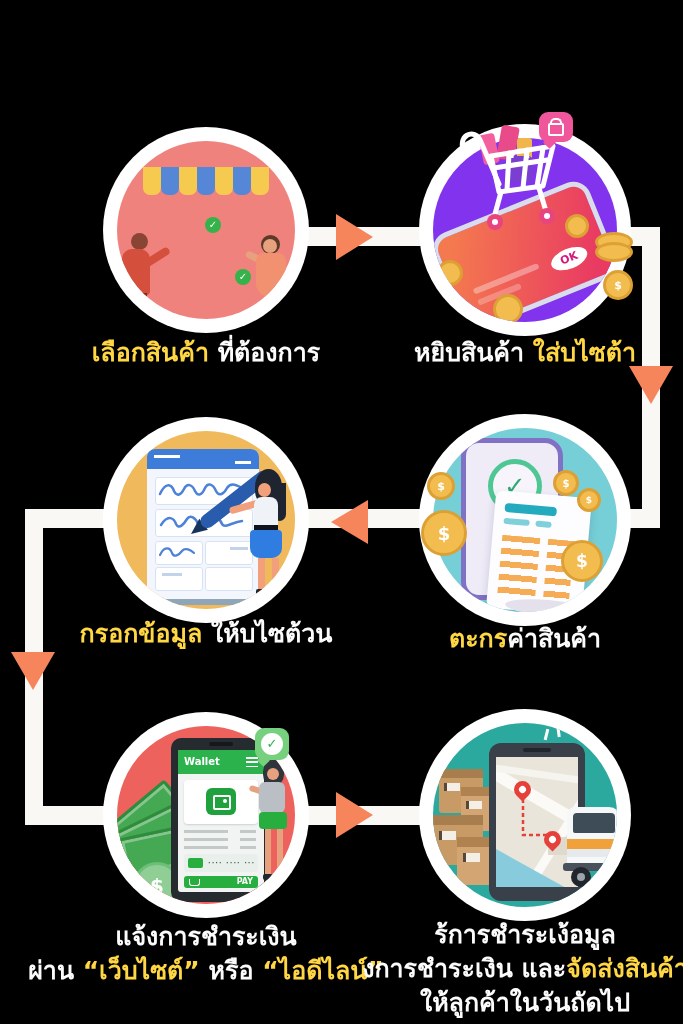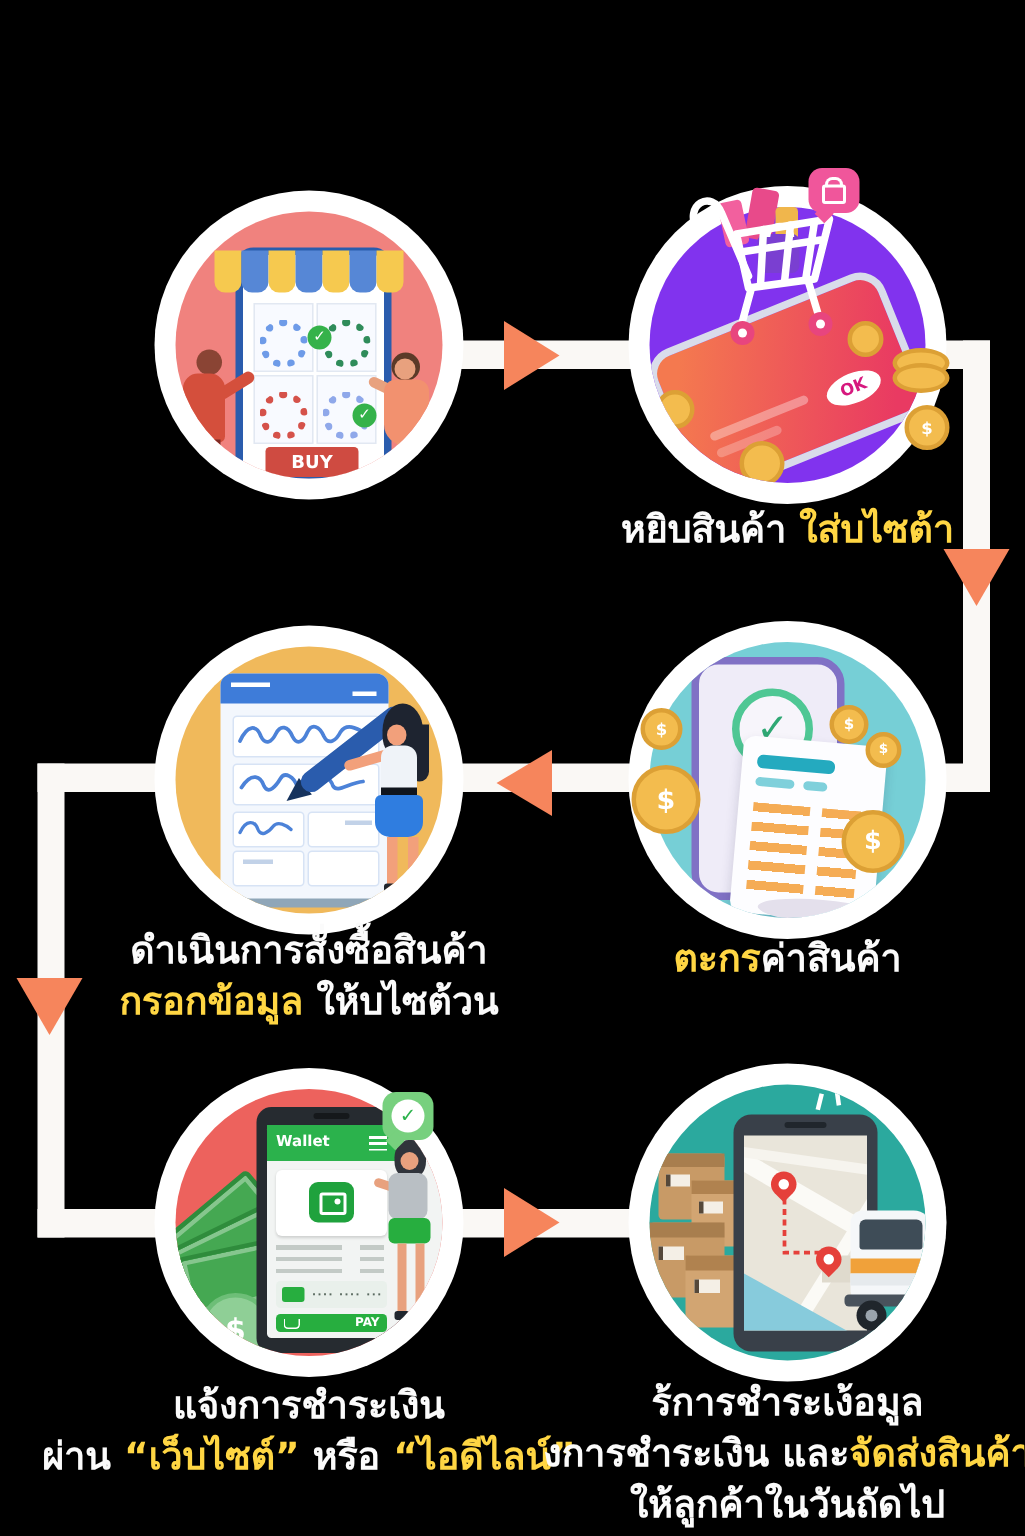--- a/index.html
+++ b/index.html
@@ -42,35 +42,20 @@
   <div class="path" style="left:25px;top:806px;width:500px;height:19px;"></div>
 
   <div class="arrow ar-right" style="left:336px;top:214px;"></div>
   <div class="arrow ar-down" style="left:629px;top:366px;"></div>
   <div class="arrow ar-left" style="left:331px;top:500px;"></div>
   <div class="arrow ar-down" style="left:11px;top:652px;"></div>
   <div class="arrow ar-right" style="left:336px;top:792px;"></div>
 
   <div class="circle" style="left:103px;top:127px;width:206px;height:206px;">
     <div class="inner" style="background:#F0827E;">
-      <div class="a" style="left:40px;top:24px;width:94px;height:148px;background:#fff;border:5px solid #2A5CAD;border-radius:12px;">
-        <div class="a" style="left:7px;top:32px;width:38px;height:44px;background:#F8FAFF;border:1px solid #E2E8F2;">
-            <div class="donut" style="border:5px dotted #6E9BE8;"></div>
-          </div>
-        <div class="a" style="left:49px;top:32px;width:38px;height:44px;background:#F8FAFF;border:1px solid #E2E8F2;">
-            <div class="donut" style="border:5px dotted #2F8C5A;"></div>
-          </div>
-        <div class="a" style="left:7px;top:80px;width:38px;height:44px;background:#F8FAFF;border:1px solid #E2E8F2;">
-            <div class="donut" style="border:5px dotted #D5524A;"></div>
-          </div>
-        <div class="a" style="left:49px;top:80px;width:38px;height:44px;background:#F8FAFF;border:1px solid #E2E8F2;">
-            <div class="donut" style="border:5px dotted #8FA8EA;"></div>
-          </div>
-        <div class="a" style="left:15px;top:128px;width:62px;height:20px;background:#CF4B41;border-radius:3px;color:#fff;font-size:12px;font-weight:bold;text-align:center;line-height:20px;">BUY</div>
-      </div>
       <div class="a" style="left:26px;top:26px;width:126px;height:28px;display:flex;">
         <div style="flex:1;background:#F6C94F;border-radius:0 0 7px 7px;"></div>
         <div style="flex:1;background:#5687D6;border-radius:0 0 7px 7px;"></div>
         <div style="flex:1;background:#F6C94F;border-radius:0 0 7px 7px;"></div>
         <div style="flex:1;background:#5687D6;border-radius:0 0 7px 7px;"></div>
         <div style="flex:1;background:#F6C94F;border-radius:0 0 7px 7px;"></div>
         <div style="flex:1;background:#5687D6;border-radius:0 0 7px 7px;"></div>
         <div style="flex:1;background:#F6C94F;border-radius:0 0 7px 7px;"></div>
       </div>
       <div class="chk" style="left:88px;top:76px;width:16px;height:16px;font-size:10px;line-height:16px;">✓</div>
@@ -203,21 +188,21 @@
   </div>
 
   <div class="circle" style="left:103px;top:712px;width:206px;height:206px;">
     <div class="inner" style="background:#ED625D;">
       <div class="a" style="left:-10px;top:74px;width:74px;height:36px;background:#45A852;border:3px solid #2F8C3C;border-radius:4px;box-shadow:inset 0 0 0 3px rgba(255,255,255,0.35);transform:rotate(-40deg);"></div>
       <div class="a" style="left:-4px;top:90px;width:74px;height:36px;background:#45A852;border:3px solid #2F8C3C;border-radius:4px;box-shadow:inset 0 0 0 3px rgba(255,255,255,0.35);transform:rotate(-26deg);"></div>
       <div class="a" style="left:4px;top:104px;width:74px;height:36px;background:#45A852;border:3px solid #2F8C3C;border-radius:4px;box-shadow:inset 0 0 0 3px rgba(255,255,255,0.35);transform:rotate(-12deg);"></div>
       <div class="a" style="left:16px;top:136px;width:42px;height:42px;background:#8FCF96;border:3px solid #6DBE77;border-radius:50%;color:#fff;font-weight:bold;font-size:20px;display:flex;align-items:center;justify-content:center;">$</div>
       <div class="a" style="left:54px;top:12px;width:100px;height:164px;background:#262B30;border-radius:10px;">
         <div class="a" style="left:38px;top:4px;width:24px;height:4px;background:#15181B;border-radius:2px;"></div>
-        <div class="a" style="left:7px;top:12px;width:86px;height:142px;background:#F2F4F3;border-radius:3px;padding-left:36px;">
+        <div class="a" style="left:7px;top:12px;width:86px;height:142px;background:#F2F4F3;border-radius:3px;">
           <div class="a" style="left:0;top:0;width:86px;height:24px;background:#2BB24C;">
             <span style="position:absolute;left:6px;top:0;color:#fff;font-size:10px;font-weight:bold;line-height:24px;">Wallet</span>
             <div style="position:absolute;right:6px;top:7px;width:12px;height:10px;background:repeating-linear-gradient(180deg,#fff 0 2px,rgba(0,0,0,0) 2px 4.5px);"></div>
           </div>
           <div class="a" style="left:6px;top:30px;width:74px;height:44px;background:#fff;border-radius:4px;box-shadow:0 1px 2px rgba(0,0,0,0.15);">
             <div class="a" style="left:22px;top:8px;width:30px;height:27px;background:#1FA23D;border-radius:6px;">
               <div class="a" style="left:7px;top:7px;width:14px;height:11px;border:2px solid #fff;border-radius:2px;"></div>
               <div class="a" style="left:17px;top:11px;width:4px;height:4px;background:#fff;border-radius:50%;"></div>
             </div>
           </div>
@@ -298,27 +283,29 @@
       <div class="a" style="left:130px;top:140px;width:60px;height:8px;background:#49525C;border-radius:3px;"></div>
       <div class="a" style="left:138px;top:144px;width:20px;height:20px;background:#20262C;border-radius:50%;">
         <div class="a" style="left:6px;top:6px;width:8px;height:8px;background:#9AA4AD;border-radius:50%;"></div>
       </div>
       <div class="a" style="left:166px;top:144px;width:20px;height:20px;background:#20262C;border-radius:50%;">
         <div class="a" style="left:6px;top:6px;width:8px;height:8px;background:#9AA4AD;border-radius:50%;"></div>
       </div>
     </div>
   </div>
 
+  <div class="cap" style="left:36px;top:336px;width:340px;">
+    <span class="t-gold">เลือกสินค้า</span><span class="t-white"> ที่ต้องการ</span>
+  </div>
 
   <div class="cap" style="left:355px;top:336px;width:340px;">
     <span class="t-white">หยิบสินค้า</span><span class="t-gold"> ใส่บไซต้า</span>
   </div>
 
   <div class="cap" style="left:36px;top:617px;width:340px;">
-    <div><span class="t-white">ดำเนินการสั่งซื้อสินค้า</span></div>
     <div><span class="t-gold">กรอกข้อมูล</span><span class="t-white"> ให้บไซต้วน</span></div>
   </div>
 
   <div class="cap" style="left:355px;top:622px;width:340px;">
     <span class="t-gold">ตะกร</span><span class="t-white">ค่าสินค้า</span>
   </div>
 
   <div class="cap" style="left:26px;top:920px;width:360px;">
     <div><span class="t-white">แจ้งการชำระเงิน</span></div>
     <div><span class="t-white">ผ่าน </span><span class="t-gold">“เว็บไซต์”</span><span class="t-white"> หรือ </span><span class="t-gold">“ไอดีไลน์”</span></div>

